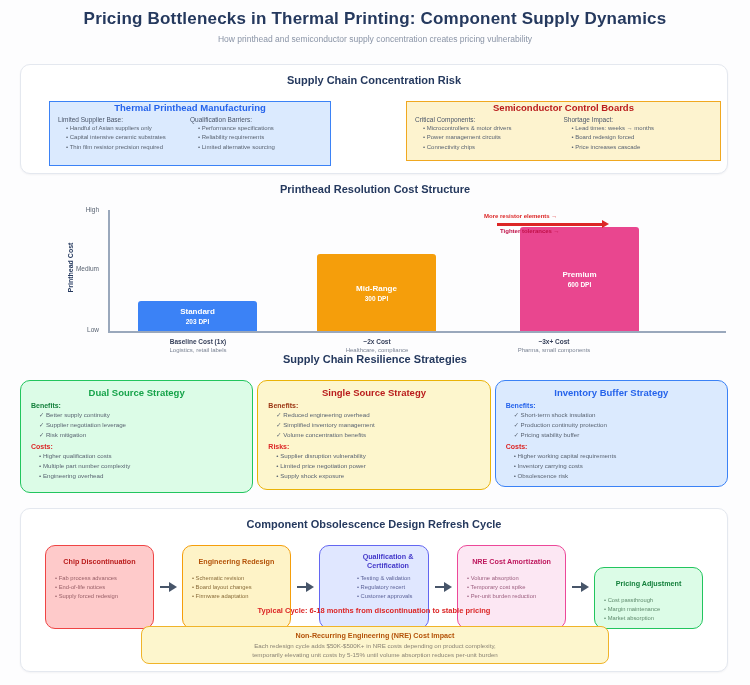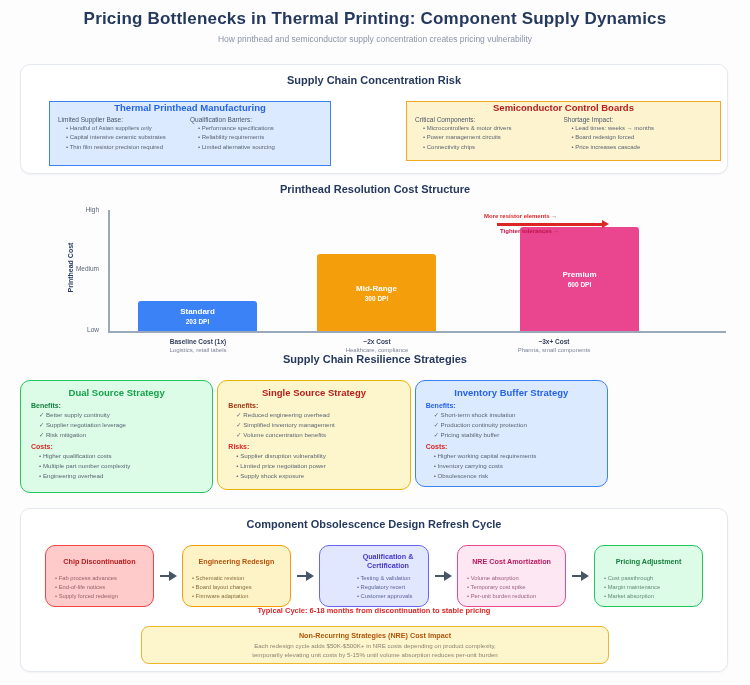--- a/index.html
+++ b/index.html
@@ -51,40 +51,40 @@
   .annot-arrow::after  { content:""; position:absolute; right:0; top:0; border-left:7px solid #dc2626;
                          border-top:4.5px solid transparent; border-bottom:4.5px solid transparent; }
   .x-group { position:absolute; top:138px; width:160px; text-align:center; }
   .xg-1 { left:118px; } .xg-2 { left:297px; } .xg-3 { left:474px; }
   .x-cost { font-size:6.5px; font-weight:bold; color:#37415b; }
   .x-seg  { font-size:6px; color:#7b8494; margin-top:2px; }
 
   
   .strategies-title { position:absolute; top:353px; left:0; width:750px; text-align:center;
                       font-size:11px; font-weight:bold; color:#25395e; }
-  .cards { position:absolute; left:20px; top:380px; width:588px; display:flex; gap:4px; }
+  .cards { position:absolute; left:20px; top:380px; width:708px; display:flex; gap:4px; }
   .card { flex:1; border-radius:10px; padding:6px 0 8px; }
   .card-green { background:#dcfce7; border:1.5px solid #22c55e; height:113px; }
   .card-amber { background:#fdf6cd; border:1.5px solid #eab308; height:110px; }
   .card-blue  { background:#dbeafe; border:1.5px solid #3b82f6; height:107px; }
   .card-title { font-size:9.5px; font-weight:bold; text-align:center; margin-bottom:4px; }
   .green-title { color:#16a34a; }
   .sec-heading { font-size:7px; font-weight:bold; padding-left:10px; margin-top:3px; margin-bottom:1px; }
   .h-green { color:#15803d; } .h-brown { color:#9a3412; } .h-blue { color:#2563eb; } .h-red { color:#dc2626; }
   .card .li { font-size:6.2px; padding-left:18px; line-height:1.6; }
 
   
   .panel-refresh { top:508px; height:164px; }
   .flow { position:absolute; left:24px; right:24px; top:36px; display:flex; align-items:stretch; gap:5px; }
   .flow-box { width:113px; border-radius:10px; padding:5px 6px 5px; }
   .fb-red    { background:#fecaca; border:1.5px solid #ef4444; }
   .fb-amber  { background:#fef3c7; border:1.5px solid #f59e0b; }
   .fb-indigo { background:#e0e7ff; border:1.5px solid #6366f1;padding-left:34px; }
   .fb-pink   { background:#fce7f3; border:1.5px solid #ec4899; }
-  .fb-green  { background:#dcfce7; border:1.5px solid #22c55e; }
+  .fb-green  { background:#dcfce7; border:1.5px solid #22c55e;margin-top:22px; }
   .fb-title { font-size:7.2px; font-weight:bold; text-align:center; min-height:20px;
               display:flex; align-items:center; justify-content:center; margin-bottom:3px; }
   .t-red { color:#b91c1c; } .t-amber { color:#b45309; } .t-indigo { color:#4338ca; }
   .t-pink { color:#be185d; } .t-green { color:#15803d; }
   .fb-red    .li { color:#996068; } .fb-amber .li { color:#8a6d3b; }
   .fb-indigo .li { color:#5c6399; } .fb-pink  .li { color:#9d6080; }
   .fb-green  .li { color:#5f8a6d; }
   .flow-box .li { font-size:5.8px; padding-left:3px; line-height:1.55; }
   .flow-arrow { flex:1; position:relative; align-self:center; height:12px; min-width:18px; }
   .flow-arrow::before { content:""; position:absolute; left:1px; right:7px; top:5px; height:2px; background:#475569; }
@@ -291,17 +291,17 @@
           <div class="li">• Cost passthrough</div>
           <div class="li">• Margin maintenance</div>
           <div class="li">• Market absorption</div>
         </div>
     </div>
   </div>
 
   <div class="cycle-note">Typical Cycle: 6-18 months from discontinuation to stable pricing</div>
 
   <div class="nre-box">
-    <div class="nre-title">Non-Recurring Strategies (NRE) Cost Impact</div>
+    <div class="nre-title">Non-Recurring Engineering (NRE) Cost Impact</div>
     <div class="nre-line">Each redesign cycle adds $50K-$500K+ in NRE costs depending on product complexity,</div>
     <div class="nre-line">temporarily elevating unit costs by 5-15% until volume absorption reduces per-unit burden</div>
   </div>
 </section>
 
 </body></html>

